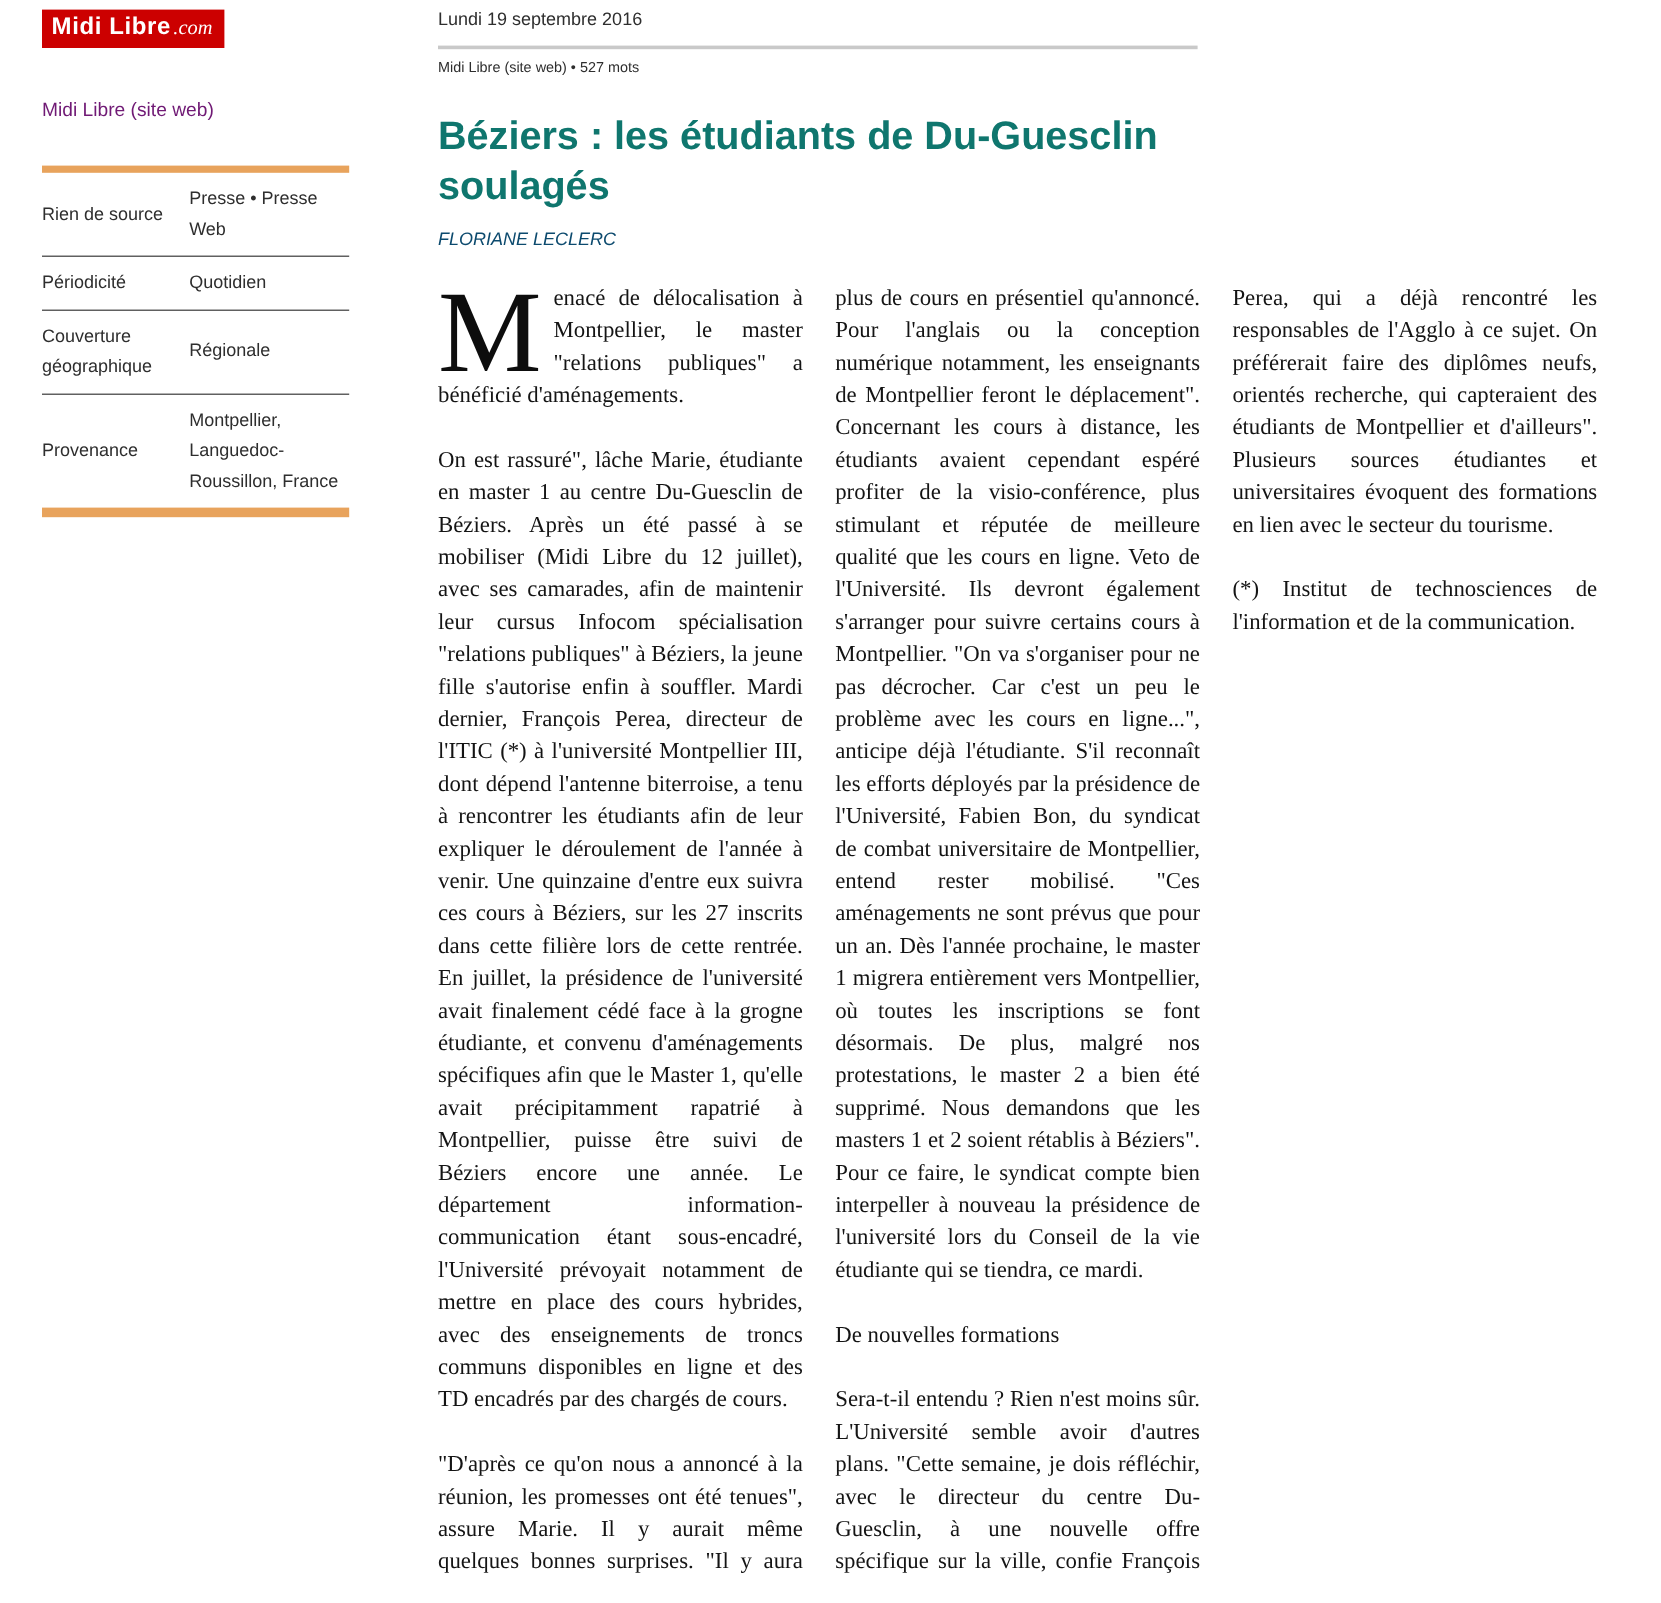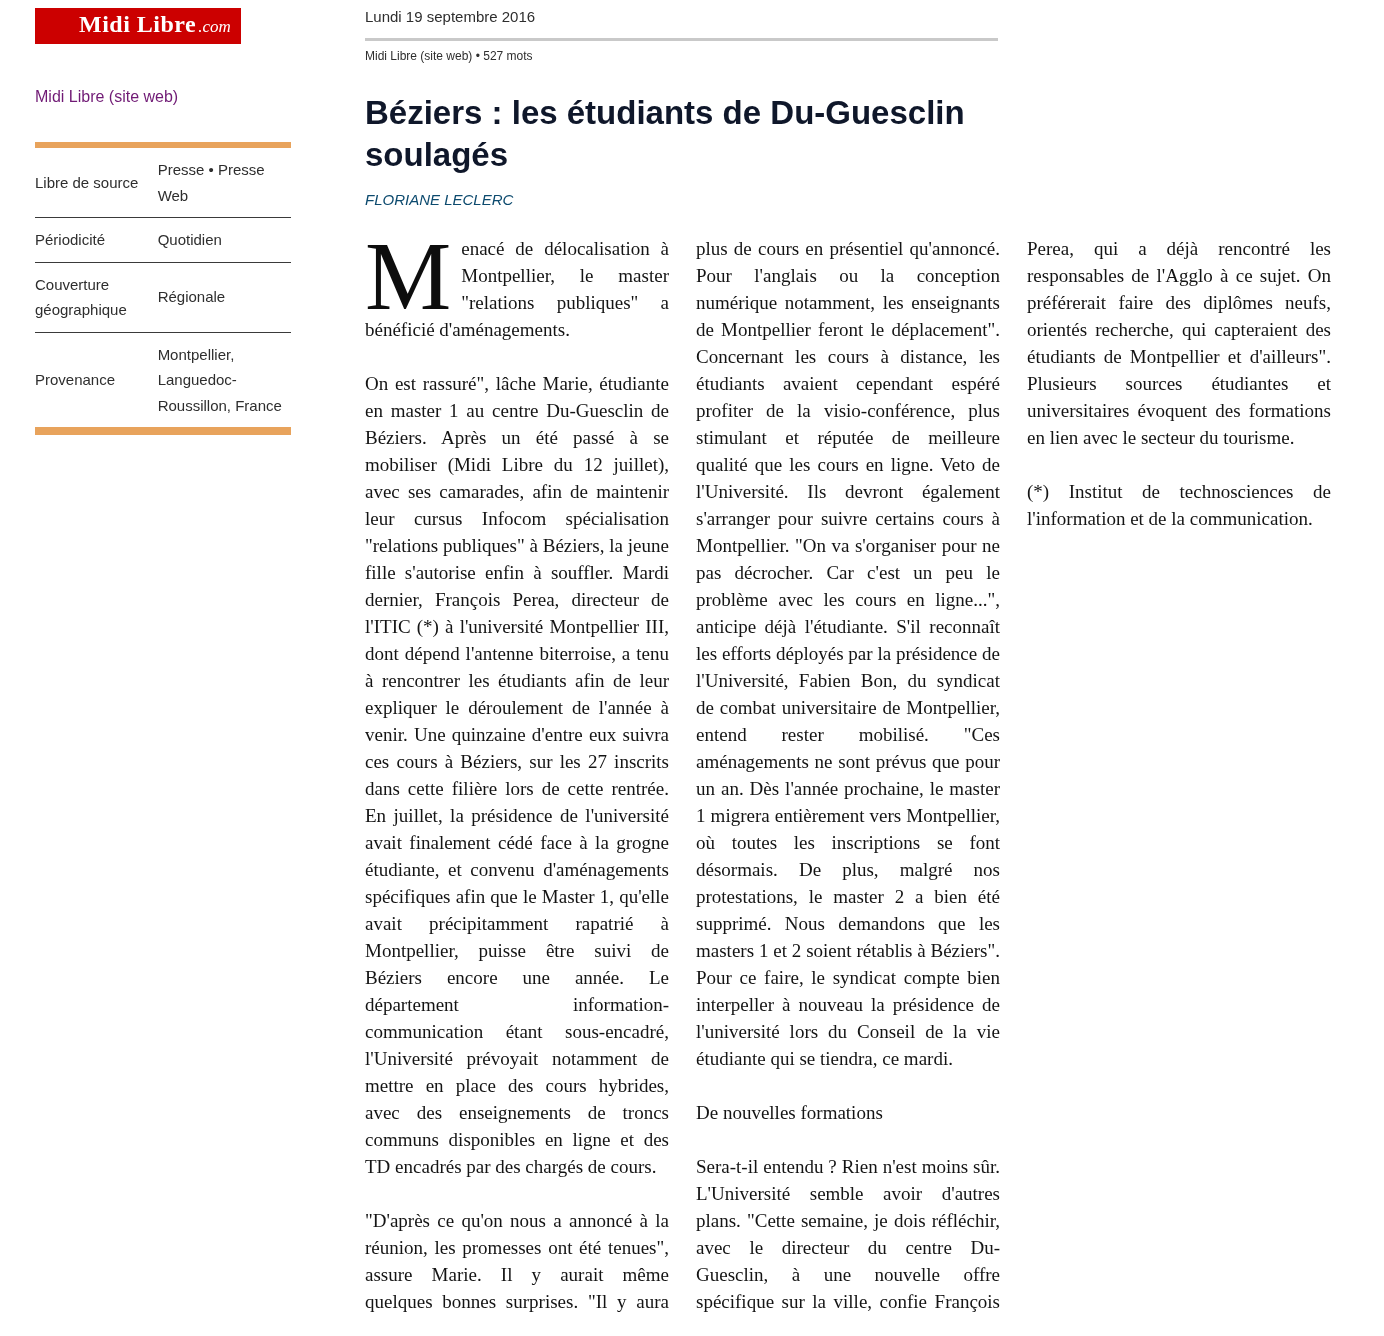--- a/index.html
+++ b/index.html
@@ -16,25 +16,24 @@
   
   .sidebar { position: absolute; left: 35px; top: 8px; width: 256px; }
   .logo {
     display: inline-block;
     background: #cc0000;
     color: #ffffff;
     padding: 3px 10px 6px 8px;
     white-space: nowrap;
   }
   .logo-main {
-    font-family: Liberation Serif, serif;
+    font-family: Liberation Sans, sans-serif;
     font-weight: bold;
-    font-size: 24px;
+    font-size: 20px;
     letter-spacing: 0.5px;
-    margin-left: 36px;
   }
   .logo-suffix {
     font-family: "Liberation Serif", serif;
     font-style: italic;
     font-size: 17px;
     margin-left: 2px;
   }
   .source-name {
     margin-top: 44px;
     font-size: 16px;
@@ -68,21 +67,21 @@
     width: 633px; height: 3px;
     background: #c9c9c9;
   }
   .source-line { margin-top: 8px; font-size: 12px; color: #2e2e2e; }
   .article-title {
     margin-top: 29px;
     max-width: 650px;
     font-size: 33px;
     font-weight: bold;
     line-height: 1.28;
-    color: #0f172a;
+    color: #0f766e;
   }
   .article-author {
     margin-top: 15px;
     font-size: 15px;
     font-style: italic;
     color: #0c4a6e;
   }
 
   
   .article-body {
@@ -116,21 +115,21 @@
 <div class="page">
 
   <aside class="sidebar">
     <div class="logo">
       <span class="logo-main">Midi Libre</span><span class="logo-suffix">.com</span>
     </div>
     <div class="source-name">Midi Libre (site web)</div>
 
     <div class="meta-table">
       <div class="meta-row">
-        <div class="meta-label">Libre de source</div>
+        <div class="meta-label">Rien de source</div>
         <div class="meta-value">Presse • Presse Web</div>
       </div>
       <div class="meta-row">
         <div class="meta-label">Périodicité</div>
         <div class="meta-value">Quotidien</div>
       </div>
       <div class="meta-row">
         <div class="meta-label">Couverture géographique</div>
         <div class="meta-value">Régionale</div>
       </div>

